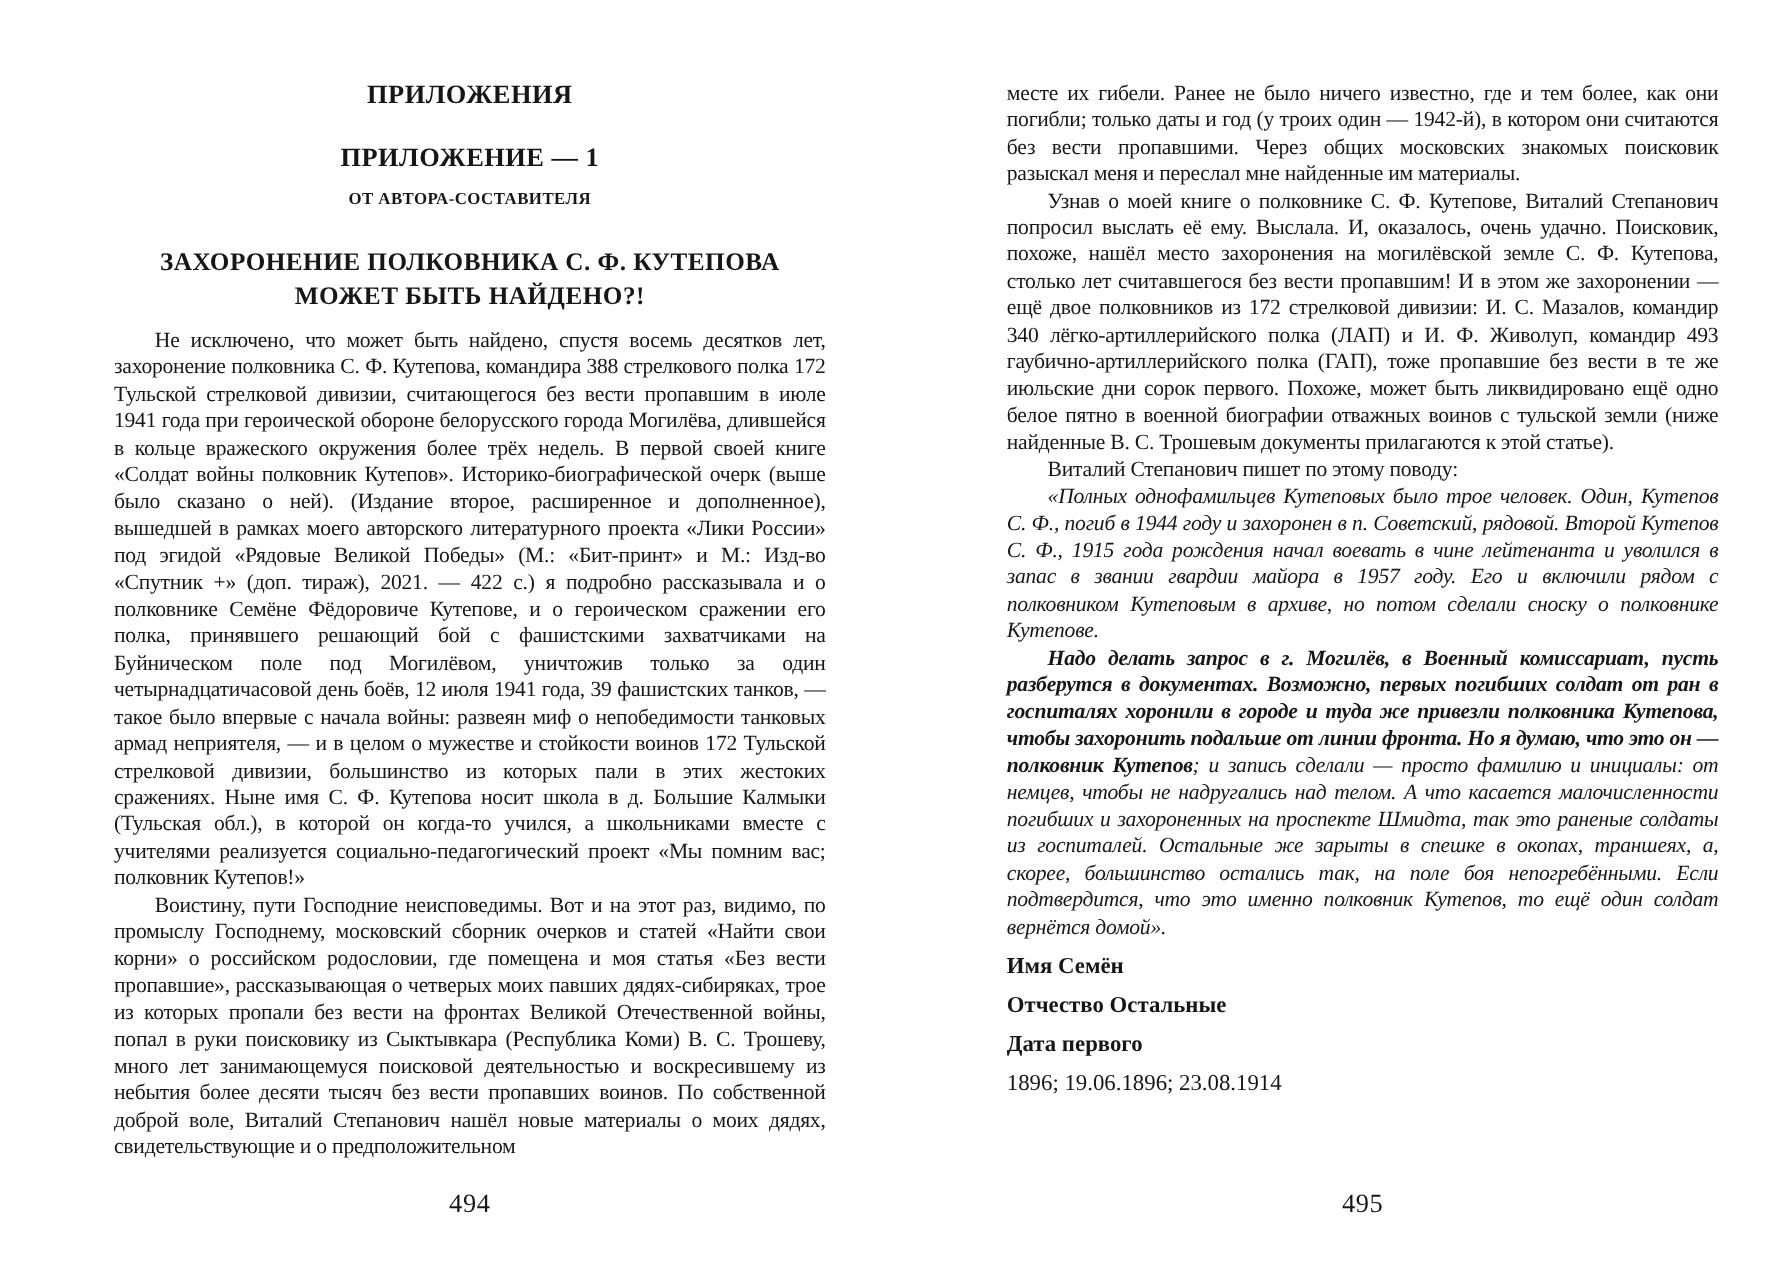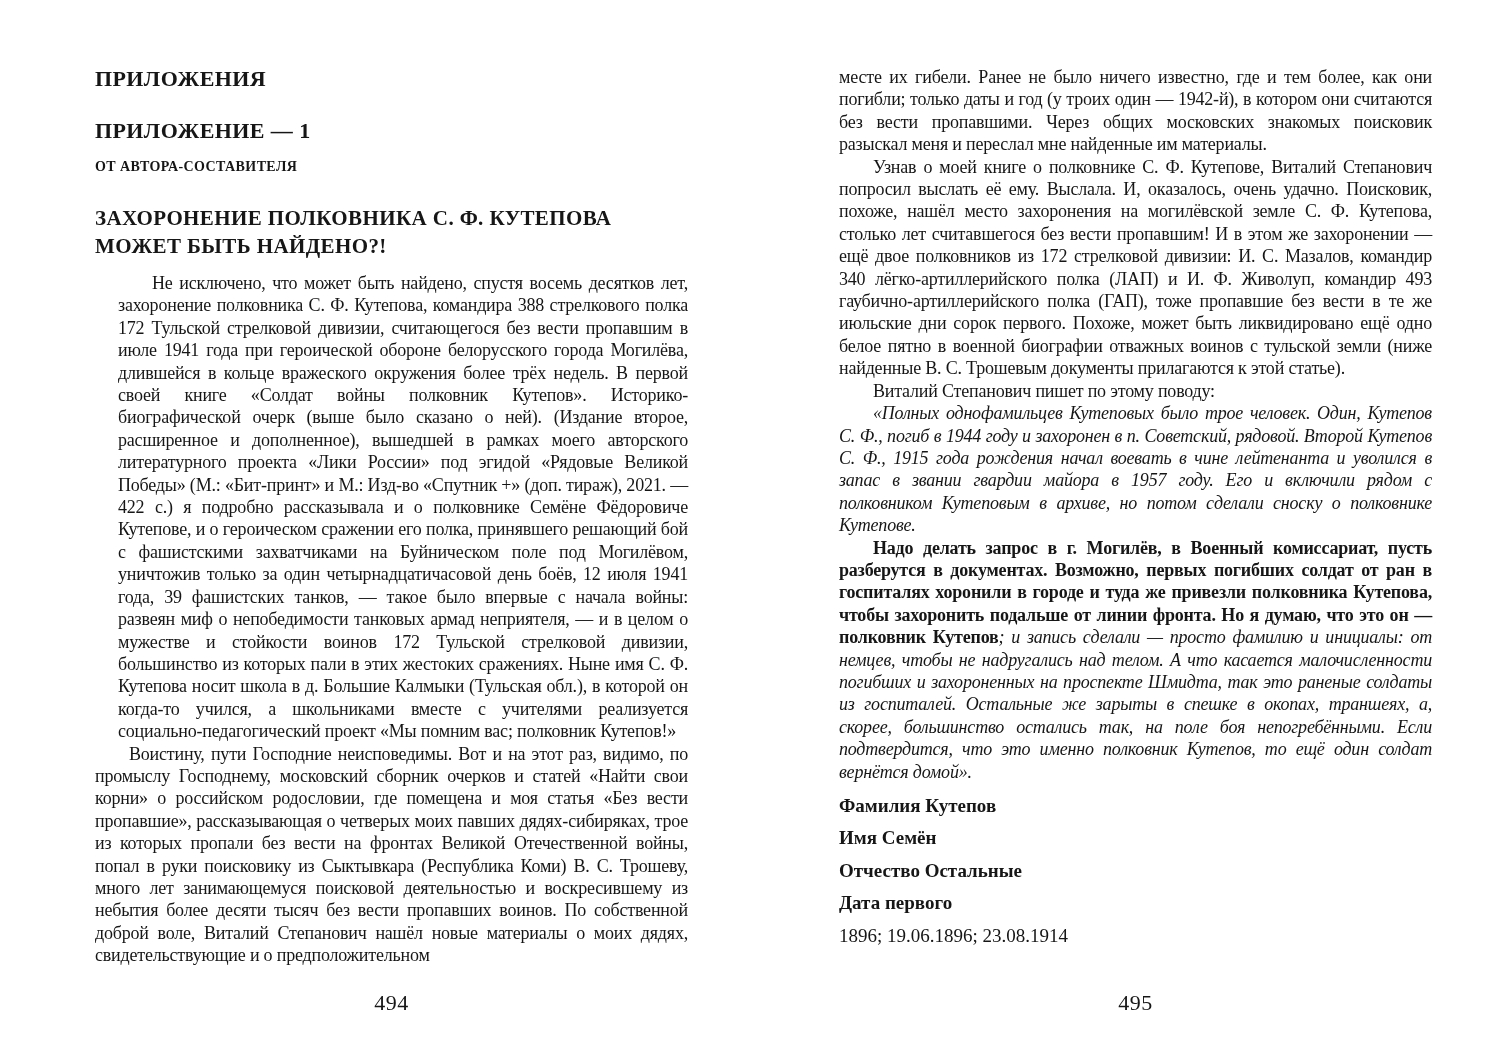--- a/index.html
+++ b/index.html
@@ -21,41 +21,41 @@
     top: 0;
     height: 100%;
     width: 593px;
     box-sizing: border-box;
     padding-top: 66px;
   }
   .page.left  { left: 95px; }
   .page.right { left: 839px; }
 
   .heading {
-    text-align: left;
+    text-align: center;
     font-weight: bold;
     margin: 0;
     letter-spacing: 0.4px;
   }
   .h-section   { font-size: 22px; line-height: 26px; }
   .h-appendix  { font-size: 22px; line-height: 26px; margin-top: 26px; }
   .h-author    { font-size: 14px; line-height: 26px; margin-top: 10px; }
   .h-article   { font-size: 21px; line-height: 28px; margin-top: 24px; white-space: pre-line; }
 
   p.body {
     margin: 0;
     font-size: 18px;
     line-height: 22.4px;
     text-align: justify;
     letter-spacing: -0.2px;
   }
-  p.body.first-gap { margin-top: 12px; margin-left: 23px; }
+  p.body.first-gap { margin-top: 12px; }
   .indent { text-indent: 34px; }
   .italic { font-style: italic; }
-  .bold-italic { font-weight: bold; }
+  .bold-italic { font-style: italic; font-weight: bold; }
 
   .fields { margin-top: 12px; }
   .field {
     font-size: 19px;
     line-height: 22.4px;
     margin-top: 10px;
     font-weight: bold;
     text-align: left;
   }
   .field.plain { font-weight: normal; }
@@ -89,21 +89,20 @@
   </div>
 
   <div class="page right">
     <p class="body">месте их гибели. Ранее не было ничего известно, где и тем более, как они погибли; только даты и год (у троих один — 1942-й), в котором они считаются без вести пропавшими. Через общих московских знакомых поисковик разыскал меня и переслал мне найденные им материалы.</p>
     <p class="body indent">Узнав о моей книге о полковнике С. Ф. Кутепове, Виталий Степанович попросил выслать её ему. Выслала. И, оказалось, очень удачно. Поисковик, похоже, нашёл место захоронения на могилёвской земле С. Ф. Кутепова, столько лет считавшегося без вести пропавшим! И в этом же захоронении — ещё двое полковников из 172 стрелковой дивизии: И. С. Мазалов, командир 340 лёгко-артиллерийского полка (ЛАП) и И. Ф. Живолуп, командир 493 гаубично-артиллерийского полка (ГАП), тоже пропавшие без вести в те же июльские дни сорок первого. Похоже, может быть ликвидировано ещё одно белое пятно в военной биографии отважных воинов с тульской земли (ниже найденные В. С. Трошевым документы прилагаются к этой статье).</p>
     <p class="body indent">Виталий Степанович пишет по этому поводу:</p>
     <p class="body indent italic">«Полных однофамильцев Кутеповых было трое человек. Один, Кутепов С. Ф., погиб в 1944 году и захоронен в п. Советский, рядовой. Второй Кутепов С. Ф., 1915 года рождения начал воевать в чине лейтенанта и уволился в запас в звании гвардии майора в 1957 году. Его и включили рядом с полковником Кутеповым в архиве, но потом сделали сноску о полковнике Кутепове.</p>
     <p class="body indent"><span class="bold-italic">Надо делать запрос в г. Могилёв, в Военный комиссариат, пусть разберутся в документах. Возможно, первых погибших солдат от ран в госпиталях хоронили в городе и туда же привезли полковника Кутепова, чтобы захоронить подальше от линии фронта. Но я думаю, что это он — полковник Кутепов</span><span class="italic">; и запись сделали — просто фамилию и инициалы: от немцев, чтобы не надругались над телом. А что касается малочисленности погибших и захороненных на проспекте Шмидта, так это раненые солдаты из госпиталей. Остальные же зарыты в спешке в окопах, траншеях, а, скорее, большинство остались так, на поле боя непогребёнными. Если подтвердится, что это именно полковник Кутепов, то ещё один солдат вернётся домой».</span></p>
 
     <div class="fields">
-      <div class="field">Фамилия Кутепов</div>
       <div class="field">Имя Семён</div>
       <div class="field">Отчество Остальные</div>
       <div class="field">Дата первого</div>
       <div class="field plain">1896; 19.06.1896; 23.08.1914</div>
     </div>
 
     <div class="page-number">495</div>
   </div>
 
 </div>

